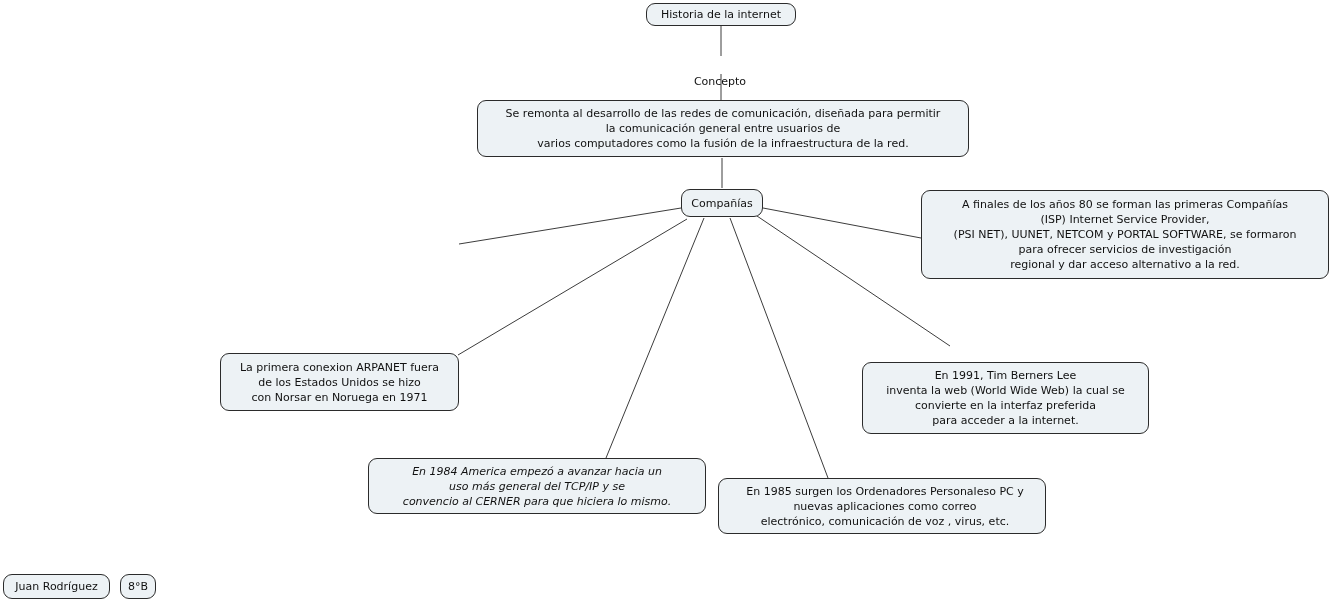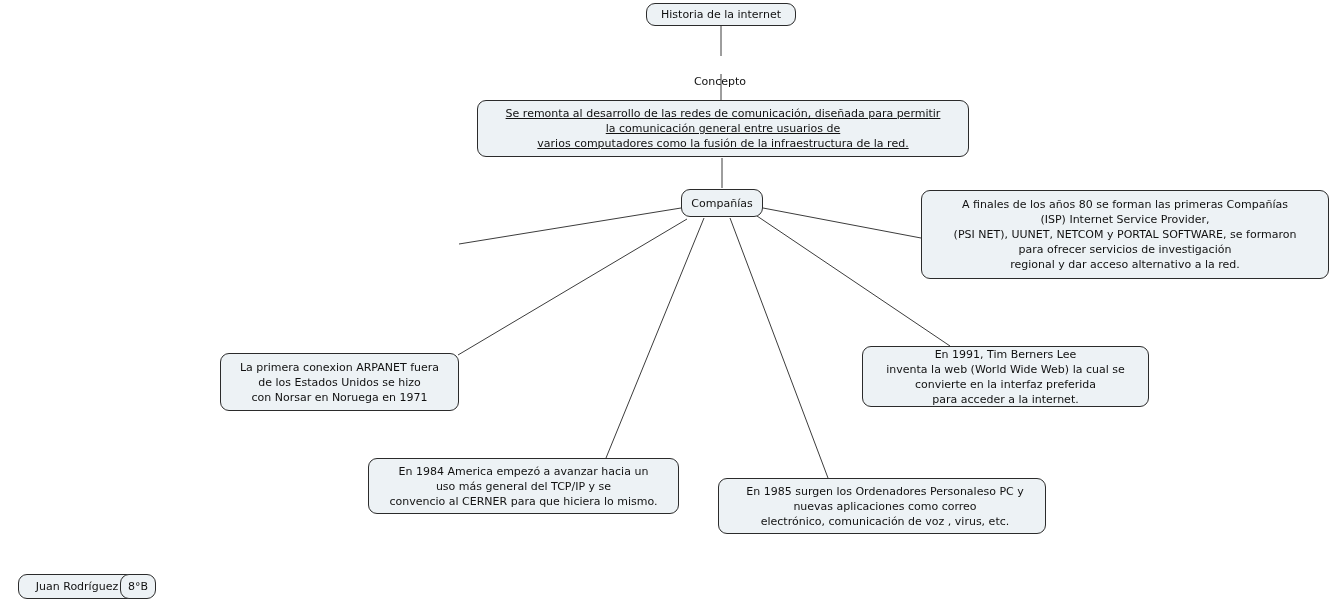--- a/index.html
+++ b/index.html
@@ -30,29 +30,29 @@
   }
   .link-label{
     position:absolute;box-sizing:border-box;
     color:var(--text);font-size:11px;line-height:15px;
     text-align:center;white-space:pre;
     display:flex;align-items:center;justify-content:center;
   }
   
   .n-title    {left:646px; top:3px;   width:150px; height:23px;}
   .n-concepto-label{left:685px; top:42px; width:70px; height:17px;margin-top:31px;}
-  .n-concept  {left:477px; top:100px; width:492px; height:57px;text-decoration:underline;}
+  .n-concept  {left:477px; top:100px; width:492px; height:57px;}
   .n-cronologia{left:681px; top:189px; width:82px; height:28px;}
   .n-1958     {left:244px; top:216px; width:214px; height:73px;}
   .n-isp      {left:921px; top:190px; width:408px; height:89px;}
   .n-arpanet  {left:220px; top:353px; width:239px; height:58px;}
-  .n-1991     {left:862px; top:346px; width:287px; height:61px;}
-  .n-1984     {left:368px; top:458px; width:311px; height:56px;}
+  .n-1991     {left:862px; top:362px; width:287px; height:72px;}
+  .n-1984     {left:368px; top:458px; width:338px; height:56px;font-style:italic;}
   .n-1985     {left:718px; top:478px; width:328px; height:56px;padding-left:12px;}
-  .n-author   {left:18px;   top:574px; width:118px; height:25px;}
+  .n-author   {left:3px;   top:574px; width:107px; height:25px;}
   .n-grade    {left:120px; top:574px; width:36px;  height:25px;}
 </style>
 </head>
 <body>
 
 <div class="canvas">
 
   <svg class="edges" width="1330" height="603" viewBox="0 0 1330 603" xmlns="http://www.w3.org/2000/svg">
     <line x1="721" y1="26" x2="721" y2="56"></line>
     <line x1="721" y1="74" x2="721" y2="100"></line>

